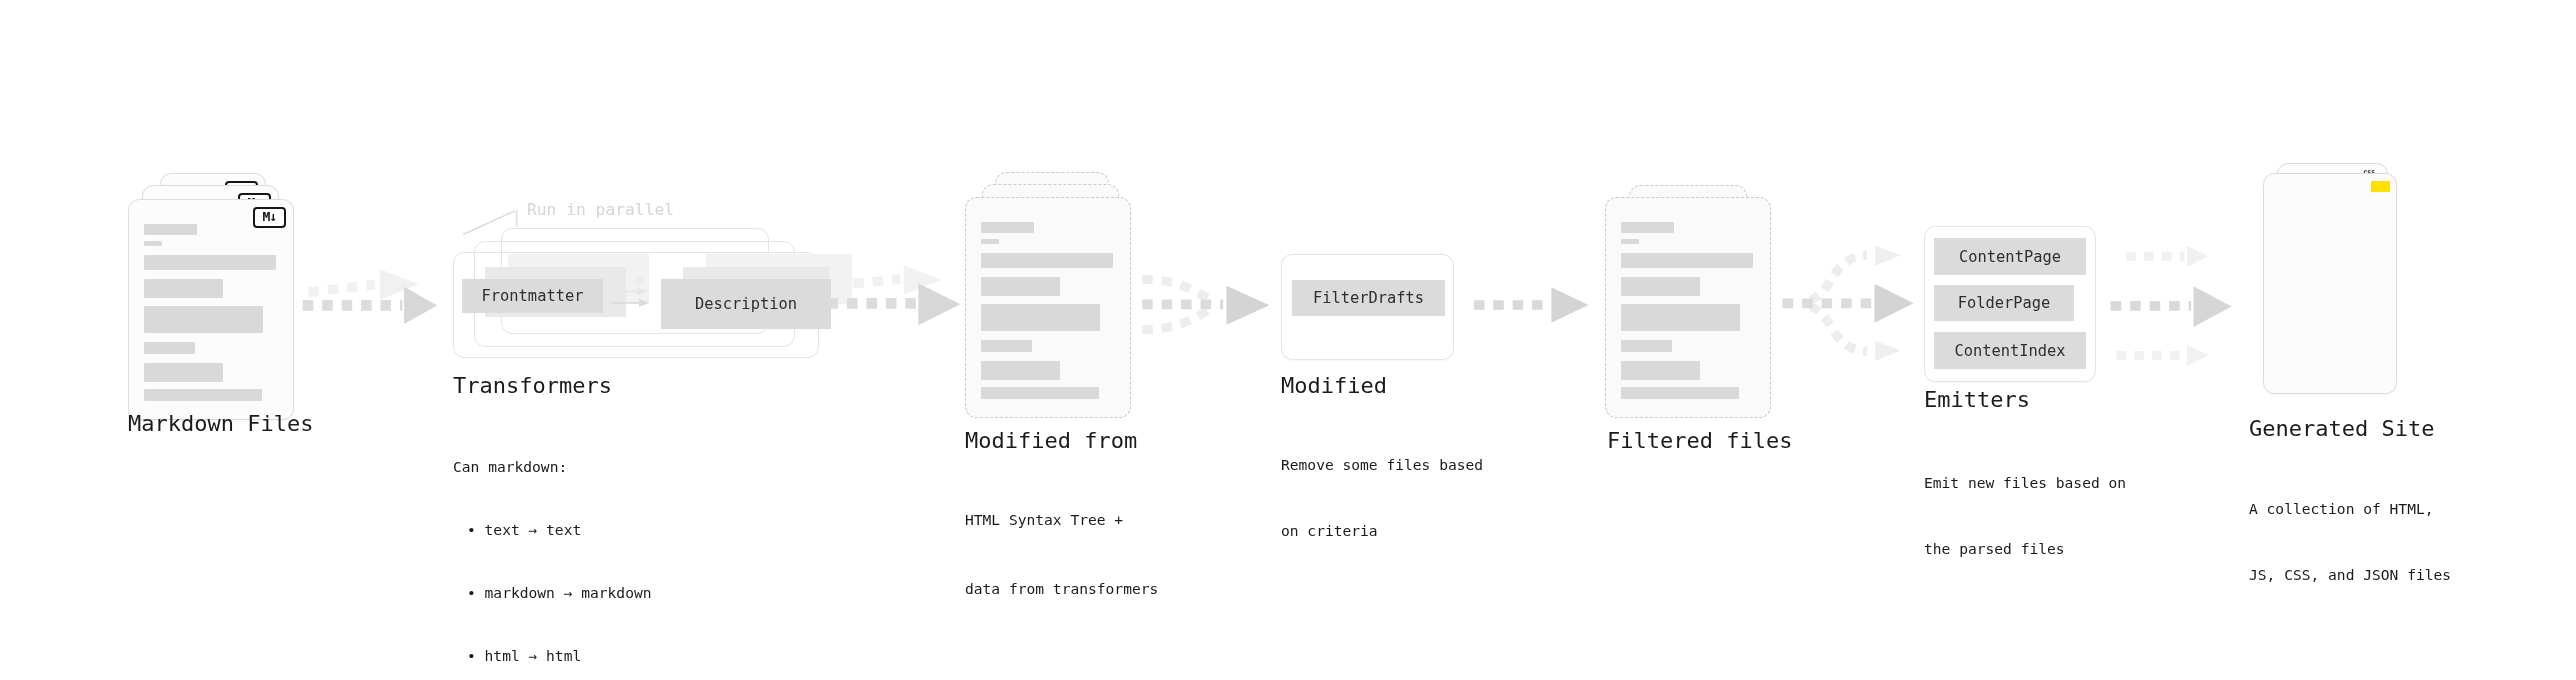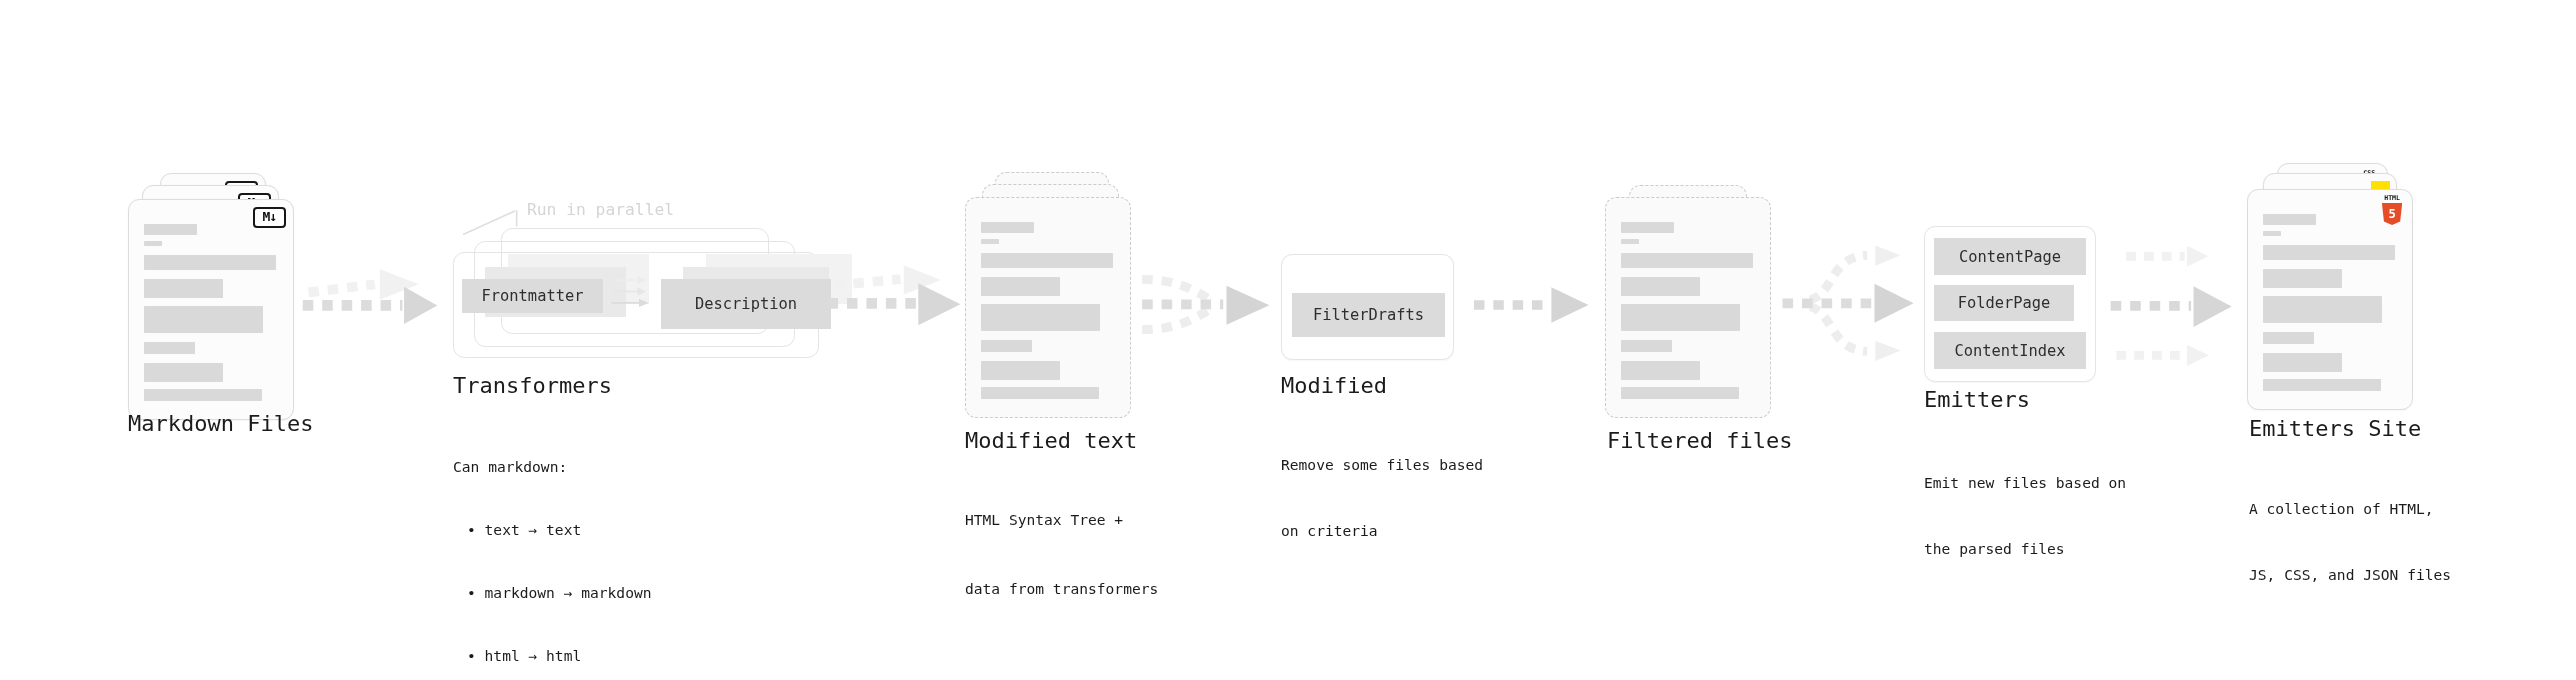--- a/index.html
+++ b/index.html
@@ -135,35 +135,35 @@
   <div class="doc dashed" style="left:965px;top:197px;width:166px;height:221px">
     <div class="bar bar1"></div>
     <div class="bar bar2"></div>
     <div class="bar bar3"></div>
     <div class="bar bar4"></div>
     <div class="bar bar5"></div>
     <div class="bar bar6"></div>
     <div class="bar bar7"></div>
     <div class="bar bar8"></div>
   </div>
-  <div class="title" style="left:965px;top:429px">Modified text</div>
+  <div class="title" style="left:965px;top:429px">Modified from</div>
   <div class="desc" style="left:965px;top:462px;line-height:23px">
     <div>HTML Syntax Tree +</div>
     <div>data from transformers</div>
   </div>
 
   <svg style="left:1134px;top:268px" width="142" height="77" viewBox="0 0 175 95">
     <path d="M 10 14 C 45 14, 68 22, 98 42" stroke="#ededed" stroke-width="11" stroke-dasharray="13 11" fill="none"></path>
     <path d="M 10 76 C 45 76, 68 68, 98 48" stroke="#ededed" stroke-width="11" stroke-dasharray="13 11" fill="none"></path>
     <line x1="10" y1="45" x2="110" y2="45" stroke="#dcdcdc" stroke-width="12" stroke-dasharray="13 11"></line>
     <polygon points="114,22 167,46 114,70" fill="#d4d4d4"></polygon>
   </svg>
 
   <div class="box white" style="left:1281px;top:254px;width:173px;height:106px"></div>
-  <div class="btn" style="left:1292px;top:293px;width:153px;height:44px">FilterDrafts</div>
+  <div class="btn" style="left:1292px;top:280px;width:153px;height:36px">FilterDrafts</div>
   <div class="title" style="left:1281px;top:374px">Modified</div>
   <div class="desc" style="left:1281px;top:410px">
     <div>Remove some files based</div>
     <div>on criteria</div>
   </div>
 
   <svg style="left:1467px;top:280px" width="126" height="50" viewBox="0 0 155 62">
     <line x1="8" y1="31" x2="102" y2="31" stroke="#d9d9d9" stroke-width="12" stroke-dasharray="13 11"></line>
     <polygon points="104,9 150,31 104,53" fill="#d4d4d4"></polygon>
   </svg>
@@ -211,34 +211,20 @@
 
   <div class="doc" style="left:2277px;top:163px;width:111px;height:221px">
     <div class="css-badge">
       <div class="css-text">CSS</div>
       <div class="css-bar"></div>
     </div>
   </div>
   <div class="doc" style="left:2263px;top:173px;width:134px;height:221px">
     <div class="js-badge"></div>
   </div>
-  <div class="doc" style="left:2247px;top:189px;width:166px;height:221px">
-    <div class="html-badge">
-      <div class="html-text">HTML</div>
-      <div class="html-shield">5</div>
-    </div>
-    <div class="bar bar1"></div>
-    <div class="bar bar2"></div>
-    <div class="bar bar3"></div>
-    <div class="bar bar4"></div>
-    <div class="bar bar5"></div>
-    <div class="bar bar6"></div>
-    <div class="bar bar7"></div>
-    <div class="bar bar8"></div>
-  </div>
-  <div class="title" style="left:2249px;top:417px">Emitters Site</div>
+  <div class="title" style="left:2249px;top:417px">Generated Site</div>
   <div class="desc" style="left:2249px;top:454px">
     <div>A collection of HTML,</div>
     <div>JS, CSS, and JSON files</div>
   </div>
 
 </div>
 
 
 </body></html>

